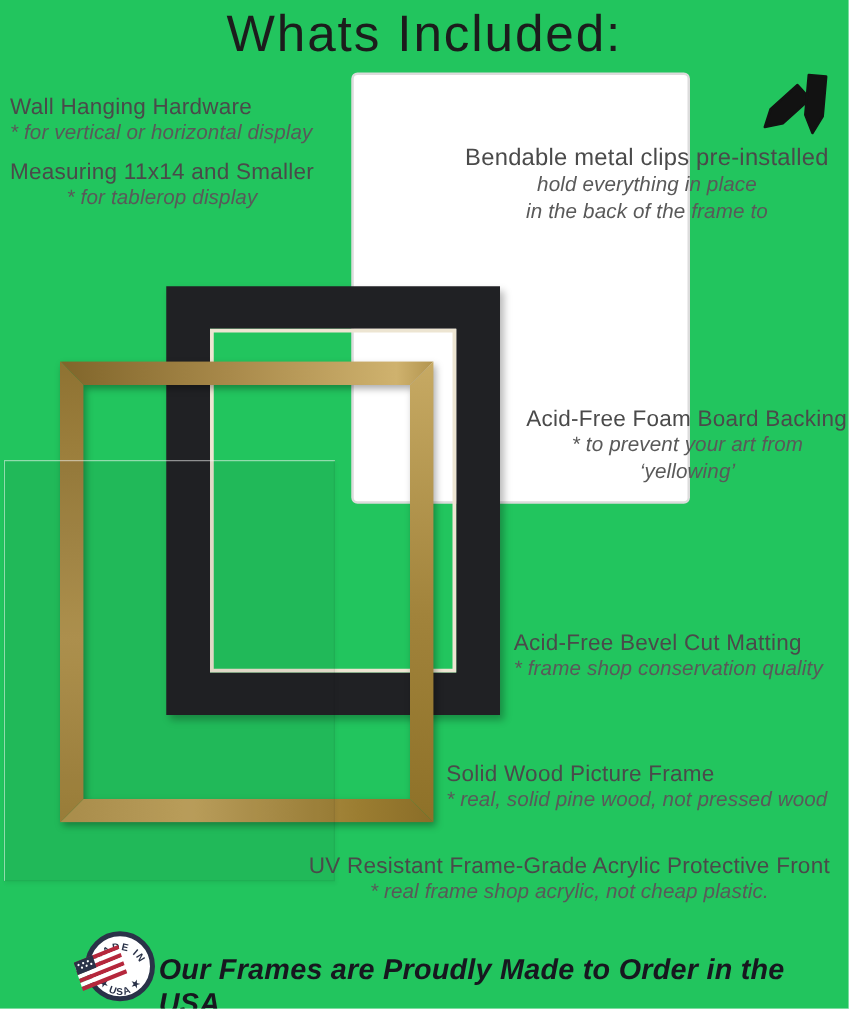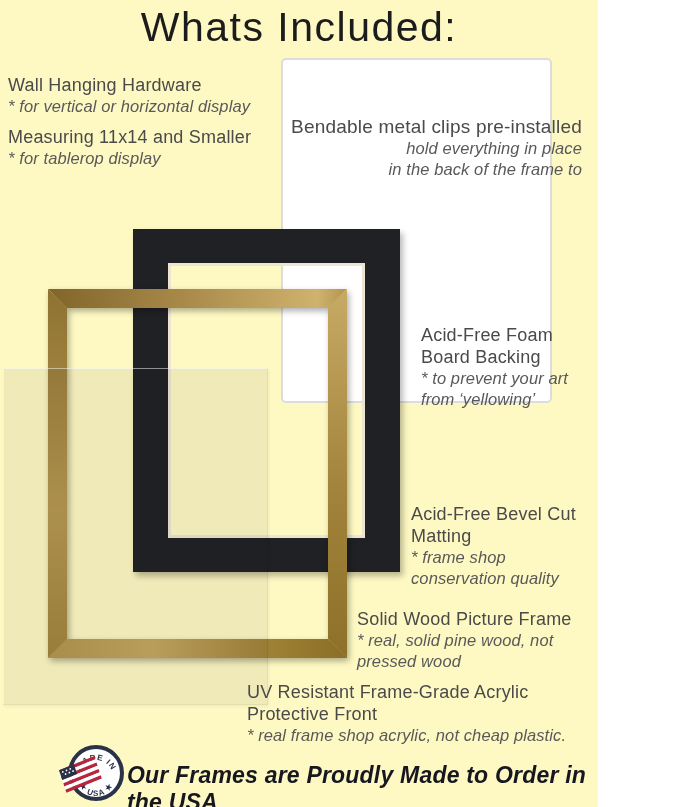--- a/index.html
+++ b/index.html
@@ -1,27 +1,27 @@
 <!DOCTYPE html>
 <html><head>
 <meta charset="utf-8">
 <style>
   html,body{margin:0;padding:0;background:#fff;}
   #page{
-    position:relative;width:598px;height:807px;background:#fef9c3;overflow:hidden;
+    position:relative;width:679px;height:807px;background:#22c55e;overflow:hidden;
     font-family:"Liberation Sans",sans-serif;
   }
   
   .title{
     position:absolute;top:0;left:0;width:100%;text-align:center;
     font-size:41px;line-height:54px;letter-spacing:1.5px;color:#1c1c1c;font-weight:400;
   }
   .txt{position:absolute;z-index:5;}
   .hd{font-size:18px;line-height:22px;color:#4a4a4a;letter-spacing:.2px;}
-  .nt{font-size:16.5px;line-height:21px;color:#595959;font-style:italic;letter-spacing:.1px;}
+  .nt{font-size:16.5px;line-height:21px;color:#595959;font-style:italic;letter-spacing:.1px;text-align:center;}
   .right{text-align:right;}
   
   .board{
     position:absolute;z-index:1;left:281px;top:58px;width:271px;height:345px;
     background:#ffffff;border:2px solid #dcdcdc;border-radius:5px;box-sizing:border-box;
   }
   
   .mat{
     position:absolute;z-index:2;left:133px;top:229px;width:267px;height:343px;
     box-sizing:border-box;border-style:solid;border-color:#202124;

